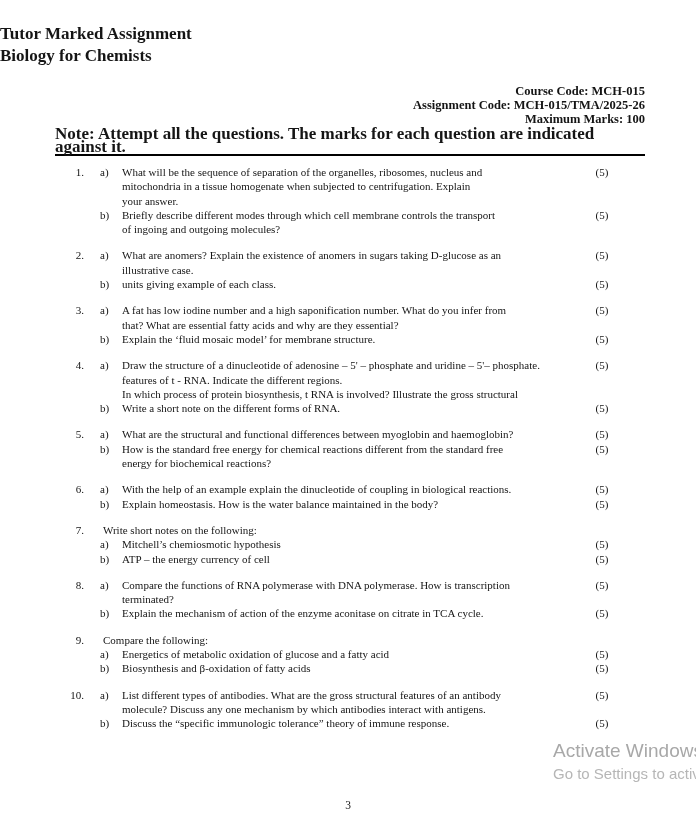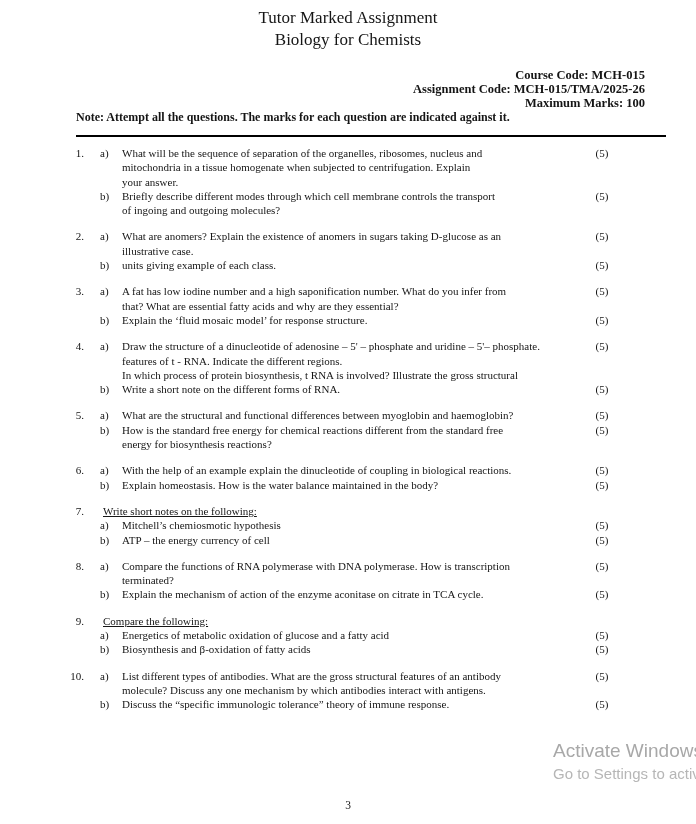--- a/index.html
+++ b/index.html
@@ -10,43 +10,43 @@
   .page {
     position: relative;
     width: 696px;
     height: 824px;
     background: #ffffff;
     overflow: hidden;
     font-family: "Liberation Serif", serif;
     color: #151515;
   }
   .title-block {
-    padding-top: 7px;
-    text-align: center;
-    font-weight: normal;
+    padding-top: 23px;
+    text-align: left;
+    font-weight: bold;
     font-size: 17px;
     line-height: 22px;
   }
   .meta-block {
     width: 590px;
     margin-left: 55px;
     margin-top: 17px;
     text-align: right;
     font-weight: bold;
     font-size: 12.5px;
     line-height: 14px;
   }
   .note-line {
     width: 590px;
-    margin-left: 76px;
+    margin-left: 55px;
     margin-top: 1px;
     font-weight: bold;
-    font-size: 12px;
+    font-size: 17px;
     line-height: 13px;
-    padding-bottom: 11px;
+    padding-bottom: 1px;
     border-bottom: 2px solid #000000;
   }
   .questions {
     margin-left: 55px;
     margin-top: 9px;
     width: 567px;
     font-size: 11px;
   }
   .question {
     margin-bottom: 12px;
@@ -61,21 +61,20 @@
   }
   .q-letter {
     padding-left: 16px;
     line-height: 14.3px;
   }
   .q-intro {
     grid-column: 2 / 5;
     padding-left: 19px;
     line-height: 14.3px;
     white-space: nowrap;
-    text-decoration: underline;
   }
   .q-text {
     overflow: visible;
   }
   .q-line {
     height: 14.3px;
     line-height: 14.3px;
     white-space: nowrap;
   }
   .q-marks {
@@ -174,21 +173,21 @@
           <span class="q-text">
             <div class="q-line">A fat has low iodine number and a high saponification number. What do you infer from</div>
             <div class="q-line">that? What are essential fatty acids and why are they essential?</div>
           </span>
           <span class="q-marks">(5)</span>
         </div>
         <div class="q-row">
           <span class="q-num"></span>
           <span class="q-letter">b)</span>
           <span class="q-text">
-            <div class="q-line">Explain the ‘fluid mosaic model’ for response structure.</div>
+            <div class="q-line">Explain the ‘fluid mosaic model’ for membrane structure.</div>
           </span>
           <span class="q-marks">(5)</span>
         </div>
       </div>
       <div class="question">
         <div class="q-row">
           <span class="q-num">4.</span>
           <span class="q-letter">a)</span>
           <span class="q-text">
             <div class="q-line">Draw the structure of a dinucleotide of adenosine – 5' – phosphate and uridine – 5'– phosphate.</div>
@@ -213,21 +212,21 @@
           <span class="q-text">
             <div class="q-line">What are the structural and functional differences between myoglobin and haemoglobin?</div>
           </span>
           <span class="q-marks">(5)</span>
         </div>
         <div class="q-row">
           <span class="q-num"></span>
           <span class="q-letter">b)</span>
           <span class="q-text">
             <div class="q-line">How is the standard free energy for chemical reactions different from the standard free</div>
-            <div class="q-line">energy for biosynthesis reactions?</div>
+            <div class="q-line">energy for biochemical reactions?</div>
           </span>
           <span class="q-marks">(5)</span>
         </div>
       </div>
       <div class="question">
         <div class="q-row">
           <span class="q-num">6.</span>
           <span class="q-letter">a)</span>
           <span class="q-text">
             <div class="q-line">With the help of an example explain the dinucleotide of coupling in biological reactions.</div>

